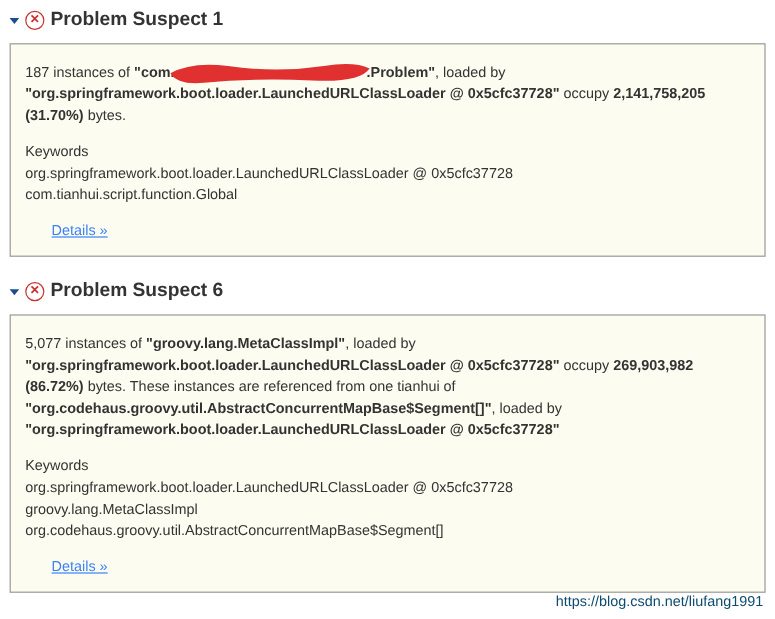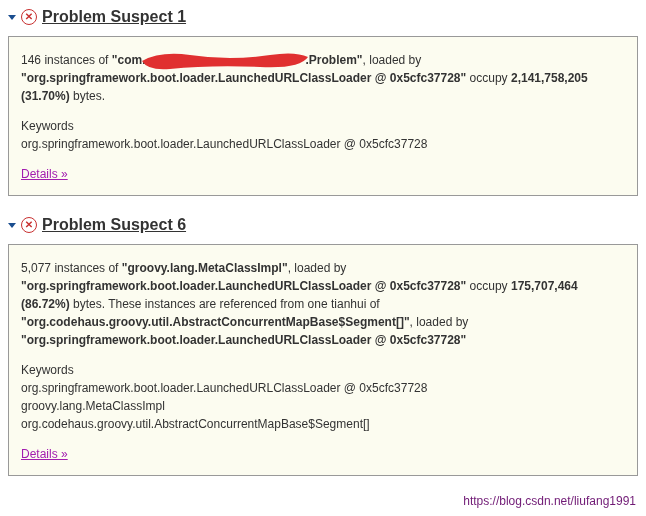--- a/index.html
+++ b/index.html
@@ -40,111 +40,112 @@
       border: 1.5px solid #c83030;
       color: #c83030;
       font-size: 10px;
       font-weight: bold;
       line-height: 1;
     }
     .section-title {
       font-size: 16px;
       font-weight: bold;
       color: #333;
-      text-decoration: underline;
     }
     .problem-box {
       border: 1px solid #999;
       background: #fcfcf0;
       padding: 14px 12px;
     }
     .problem-desc {
       margin-bottom: 14px;
       line-height: 1.5;
     }
     .keywords-label {
       font-weight: normal;
       margin-bottom: 2px;
     }
     .keywords-list {
       line-height: 1.5;
       margin-bottom: 14px;
     }
     .details-link {
-      color: #a21caf;
+      color: #3b82f6;
       text-decoration: underline;
       cursor: pointer;
+      margin-left: 22px;
     }
     .redacted {
       display: inline-block;
       position: relative;
       width: 160px;
       height: 16px;
       vertical-align: middle;
     }
     .redacted svg {
       position: absolute;
       top: -6px;
       left: -5px;
     }
     .watermark {
       position: fixed;
       right: 10px;
       bottom: 8px;
-      color: #701a75;
+      color: #0c4a6e;
       font-size: 12px;
       pointer-events: none;
     }
     b { font-weight: bold; }
   </style>
 </head>
 <body>
 
 <div class="section">
   <div class="section-header">
     <span class="toggle-arrow"></span>
     <span class="error-icon">✕</span>
     <span class="section-title">Problem Suspect 1</span>
   </div>
   <div class="problem-box">
     <div class="problem-desc">
-      <span>146</span>
+      <span>187</span>
       <span>instances of</span>
       <b>"<span>com.</span></b><span class="redacted"><svg width="170" height="28">
             <path d="M 2 14 Q 20 4, 50 8 Q 90 14, 130 8 Q 155 4, 168 10 Q 160 22, 120 20 Q 70 18, 30 22 Q 8 24, 2 14 Z" fill="#e03030"></path>
           </svg></span><b><span>.Problem</span>"</b>,
       <span>loaded by</span>
       <b>"<span>org.springframework.boot.loader.LaunchedURLClassLoader @ 0x5cfc37728</span>"</b>
       <span>occupy</span>
       <b><span>2,141,758,205</span> <span>(31.70%)</span></b>
       <span>bytes.</span>
     </div>
     <div class="keywords-label">Keywords</div>
     <div class="keywords-list">
       <div>org.springframework.boot.loader.LaunchedURLClassLoader @ 0x5cfc37728</div>
+      <div>com.tianhui.script.function.Global</div>
     </div>
     <a class="details-link">Details »</a>
   </div>
 </div>
 
 <div class="section">
   <div class="section-header">
     <span class="toggle-arrow"></span>
     <span class="error-icon">✕</span>
     <span class="section-title">Problem Suspect 6</span>
   </div>
   <div class="problem-box">
     <div class="problem-desc">
       <span>5,077</span>
       <span>instances of</span>
       <b>"<span>groovy.lang.MetaClassImpl</span>"</b>,
       <span>loaded by</span>
       <b>"<span>org.springframework.boot.loader.LaunchedURLClassLoader @ 0x5cfc37728</span>"</b>
       <span>occupy</span>
-      <b><span>175,707,464</span> <span>(86.72%)</span></b>
+      <b><span>269,903,982</span> <span>(86.72%)</span></b>
       <span>bytes.</span>
       <span>These instances are referenced from one tianhui of</span>
       <b>"<span>org.codehaus.groovy.util.AbstractConcurrentMapBase$Segment[]</span>"</b>,
       <span>loaded by</span>
       <b>"<span>org.springframework.boot.loader.LaunchedURLClassLoader @ 0x5cfc37728</span>"</b>
     </div>
     <div class="keywords-label">Keywords</div>
     <div class="keywords-list">
       <div>org.springframework.boot.loader.LaunchedURLClassLoader @ 0x5cfc37728</div>
       <div>groovy.lang.MetaClassImpl</div>

